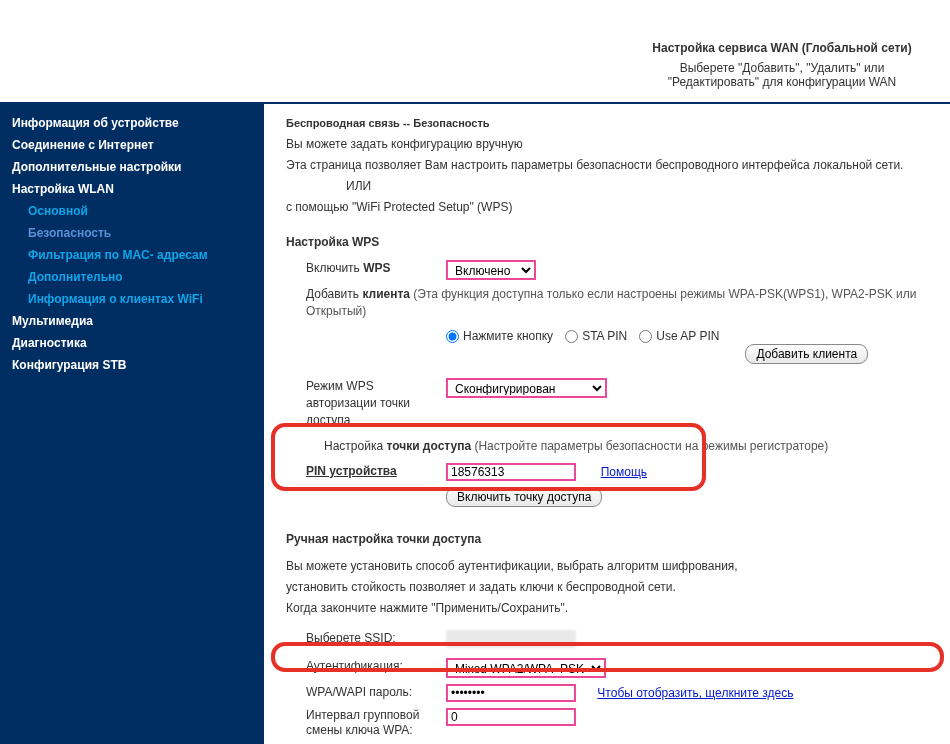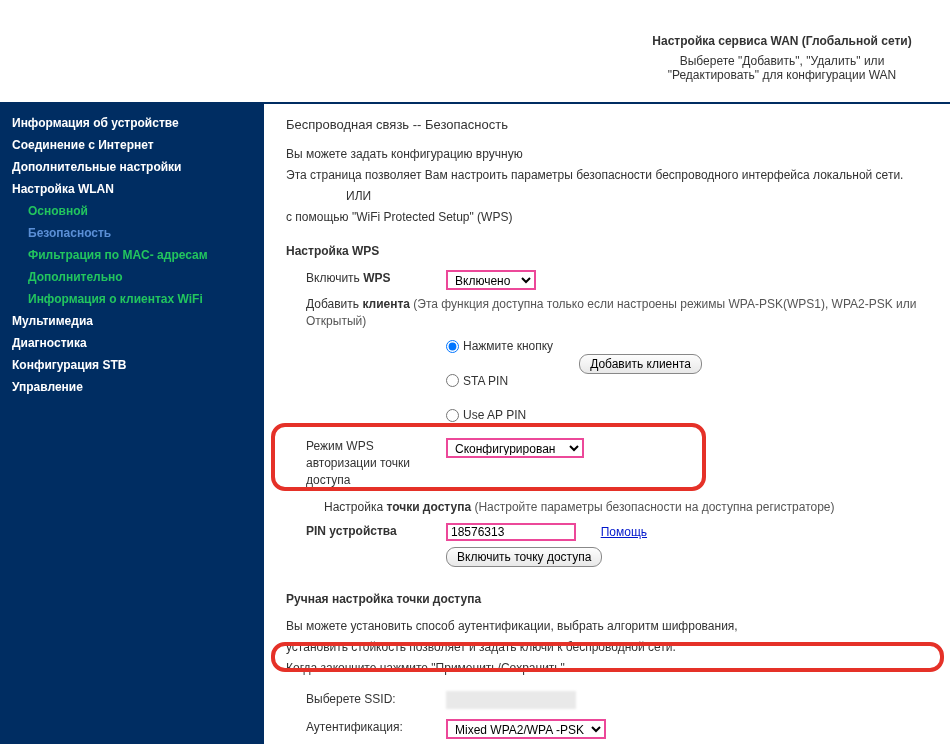--- a/index.html
+++ b/index.html
@@ -16,21 +16,21 @@
   .header {
     width: 100%;
     height: 104px;
     background: #ffffff;
     position: relative;
     border-bottom: 2px solid #002d62;
   }
   .header-text {
     position: absolute;
     right: 28px;
-    top: 34px;
+    top: 41px;
     width: 280px;
     text-align: center;
     font-size: 12px;
     color: #333;
   }
   .header-title {
     font-weight: bold;
     margin-bottom: 6px;
   }
   .main {
@@ -44,42 +44,42 @@
   }
   .nav-item {
     color: #ffffff;
     padding: 2px 12px;
     font-size: 12px;
     font-weight: bold;
     cursor: pointer;
     line-height: 1.5;
   }
   .nav-sub {
-    color: #22c55e;
+    color: #0ea5e9;
     padding: 2px 12px 2px 28px;
     font-size: 12px;
     font-weight: bold;
     cursor: pointer;
     line-height: 1.5;
   }
   .nav-sub.active {
     color: #5a8fd6;
   }
   .content {
     flex: 1;
     padding: 12px 22px;
     overflow: hidden;
     position: relative;
     color: #333;
     line-height: 1.4;
   }
   .section-title {
-    font-weight: normal;
-    font-size: 13px;
-    margin-bottom: 12px;
+    font-weight: bold;
+    font-size: 11px;
+    margin-bottom: 5px;
   }
   .desc { margin-bottom: 4px; }
   .subhead { font-weight: bold; margin: 18px 0 10px 0; font-size: 12px; }
   .row {
     display: flex;
     align-items: flex-start;
     margin-bottom: 6px;
   }
   .label {
     width: 160px;
@@ -99,21 +99,21 @@
   select { height: 20px; }
   input[type="text"], input[type="password"] { height: 18px; }
   button.btn {
     font-size: 12px;
     padding: 2px 10px;
     border: 1px solid #888;
     background: linear-gradient(#fdfdfd, #e8e8e8);
     border-radius: 9px;
     cursor: pointer;
   }
-  .radio-group { display: flex; flex-direction: column; gap: 18px; }
+  .radio-group { display: flex; flex-direction: row; gap: 12px; }
   .radio-line { display: flex; align-items: center; gap: 4px; }
   .client-row { display: flex; align-items: flex-start; gap: 26px; }
   .indent-note { padding-left: 20px; margin-bottom: 8px; font-size: 12px; }
   .note-light { color: #555; }
   .link { color: #0016cc; text-decoration: underline; cursor: pointer; padding-left: 8px; }
   .highlight-box {
     position: absolute;
     border: 4px solid #e53128;
     border-radius: 14px;
     pointer-events: none;
@@ -148,21 +148,20 @@
     <div class="nav-item">Дополнительные настройки</div>
     <div class="nav-item">Настройка WLAN</div>
     <div class="nav-sub">Основной</div>
     <div class="nav-sub active">Безопасность</div>
     <div class="nav-sub">Фильтрация по MAC- адресам</div>
     <div class="nav-sub">Дополнительно</div>
     <div class="nav-sub">Информация о клиентах WiFi</div>
     <div class="nav-item">Мультимедиа</div>
     <div class="nav-item">Диагностика</div>
     <div class="nav-item">Конфигурация STB</div>
-    <div class="nav-item">Управление</div>
   </div>
 
   <div class="content">
     <div class="section-title">Беспроводная связь -- Безопасность</div>
     <div class="desc">Вы можете задать конфигурацию вручную</div>
     <div class="desc">Эта страница позволяет Вам настроить параметры безопасности беспроводного интерфейса локальной сети.</div>
     <div class="desc" style="padding-left:60px;">ИЛИ</div>
     <div class="desc">с помощью "WiFi Protected Setup" (WPS)</div>
 
     <div class="subhead">Настройка WPS</div>
@@ -200,32 +199,32 @@
         </div>
         <div style="padding-top:16px;">
           <button class="btn">Добавить клиента</button>
         </div>
       </div>
     </div>
 
     <div class="row" style="margin-top:14px;">
       <div class="label" style="width:160px;">Режим WPS авторизации точки доступа</div>
       <div class="field">
-        <select style="width:138px;">
+        <select style="width:161px;">
           <option>Сконфигурирован</option>
         </select>
       </div>
     </div>
 
     <div class="ap-note">
-      <span>Настройка </span><b>точки доступа</b><span class="note-light"> (Настройте параметры безопасности на доступна регистраторе)</span>
+      <span>Настройка </span><b>точки доступа</b><span class="note-light"> (Настройте параметры безопасности на режимы регистраторе)</span>
     </div>
 
     <div class="row pin-row">
-      <div class="label" style="font-weight:bold;">PIN устройства</div>
+      <div class="label" style="font-weight:bold;text-decoration:underline;">PIN устройства</div>
       <div class="field">
         <input type="text" style="width: 130px;" value="18576313">
         &nbsp;&nbsp;&nbsp;
         <a href="#" class="link">Помощь</a>
       </div>
     </div>
     <div class="row">
       <div class="label"></div>
       <div class="field">
         <button class="btn">Включить точку доступа</button>

